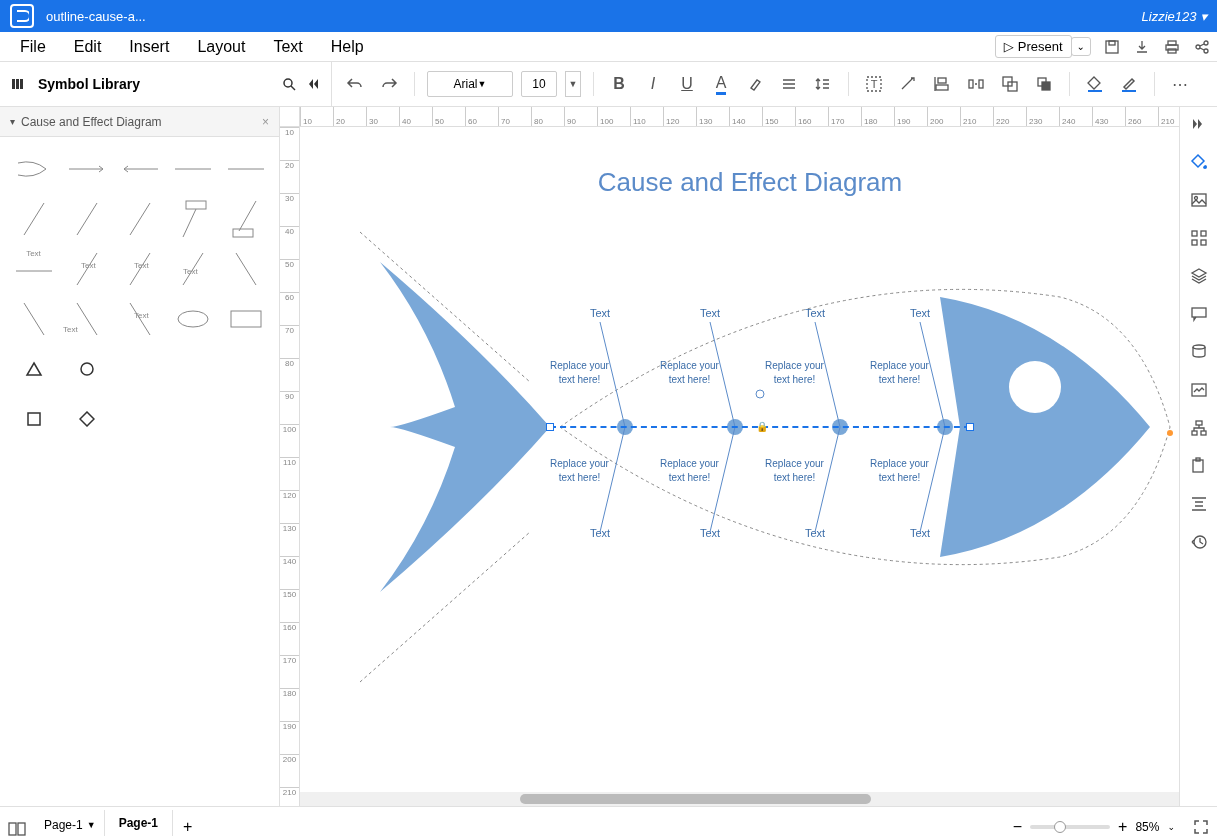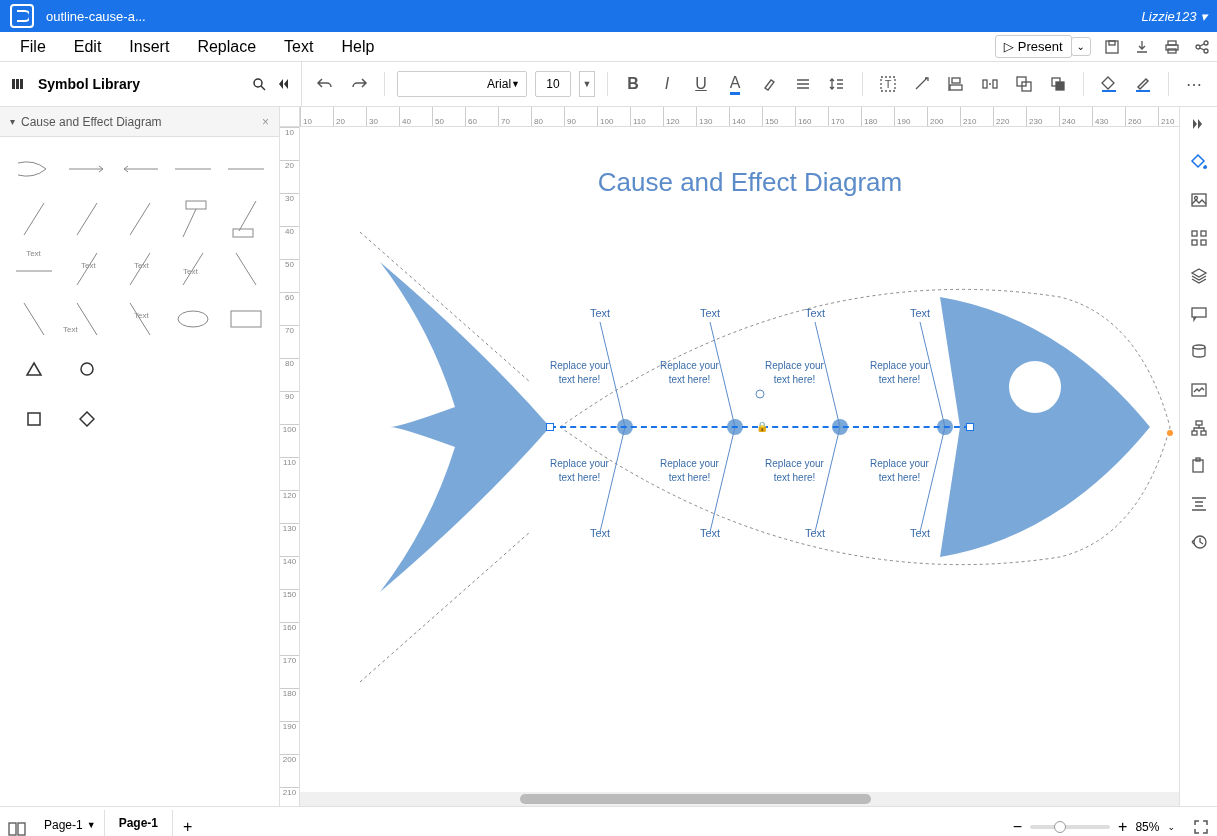--- a/index.html
+++ b/index.html
@@ -23,21 +23,21 @@
 
 .toolbar-row { display: flex; border-bottom: 1px solid #e0e0e0; }
 .sidebar-header { width: 332px; display: flex; align-items: center; padding: 0 10px; border-right: 1px solid #e0e0e0; height:44px; }
 .sidebar-header .lib-icon { width:18px; margin-right:10px; }
 .sidebar-header .lib-title { font-size: 14px; font-weight: bold; flex:1;}
 .sidebar-header .lib-tool { margin-left: 8px; cursor:pointer;}
 .toolbar { flex: 1; height: 44px; display: flex; align-items: center; padding: 0 10px; gap: 8px; }
 .toolbar .tbtn { width: 26px; height: 26px; display: inline-flex; align-items: center; justify-content: center; cursor: pointer; color:#555;}
 .toolbar .sep { width: 1px; height: 24px; background: #e0e0e0; margin: 0 4px; }
 .toolbar select, .toolbar .combo { height: 26px; font-size: 12px; border: 1px solid #ccc; border-radius: 2px; padding: 0 4px;}
-.toolbar .font-combo { width: 130px; display:flex; align-items:center; justify-content:flex-end; padding:0 6px;}
+.toolbar .font-combo { width: 86px; display:flex; align-items:center; justify-content:center; padding:0 6px;}
 .toolbar .size-combo { width: 36px; text-align:center; display:inline-flex; align-items:center; justify-content:center;}
 
 
 .main { flex: 1; display: flex; overflow: hidden; }
 .sidebar { width: 280px; border-right: 1px solid #e0e0e0; display:flex; flex-direction:column;}
 .category-tab { height: 30px; background: #f5f5f5; display: flex; align-items: center; padding: 0 10px; font-size: 12px; color:#555; border-bottom:1px solid #e0e0e0;}
 .category-tab .caret { margin-right:6px; font-size:10px;}
 .category-tab .close-cat { margin-left:auto; color:#999; cursor:pointer;}
 .shape-grid { flex:1; padding: 10px; display: grid; grid-template-columns: repeat(5, 1fr); gap: 6px; align-content:start;}
 .shape-cell { height: 44px; display: flex; flex-direction:column; align-items: center; justify-content: center; cursor: pointer; position:relative;}
@@ -95,21 +95,21 @@
   <div class="user">
       <span>Lizzie123</span>
       <span>▾</span>
     </div>
 </div>
 
 <div class="menubar">
   <div class="menu-item">File</div>
   <div class="menu-item">Edit</div>
   <div class="menu-item">Insert</div>
-  <div class="menu-item">Replace</div>
+  <div class="menu-item">Layout</div>
   <div class="menu-item">Text</div>
   <div class="menu-item">Help</div>
   <div class="spacer"></div>
   <div class="present">
       <span>▷</span>
       <span>Present</span>
     </div>
   <div class="present-caret">⌄</div>
   <span class="tbicon">
       <svg width="16" height="16" viewBox="0 0 16 16" fill="none" stroke="#555" stroke-width="1.3">

